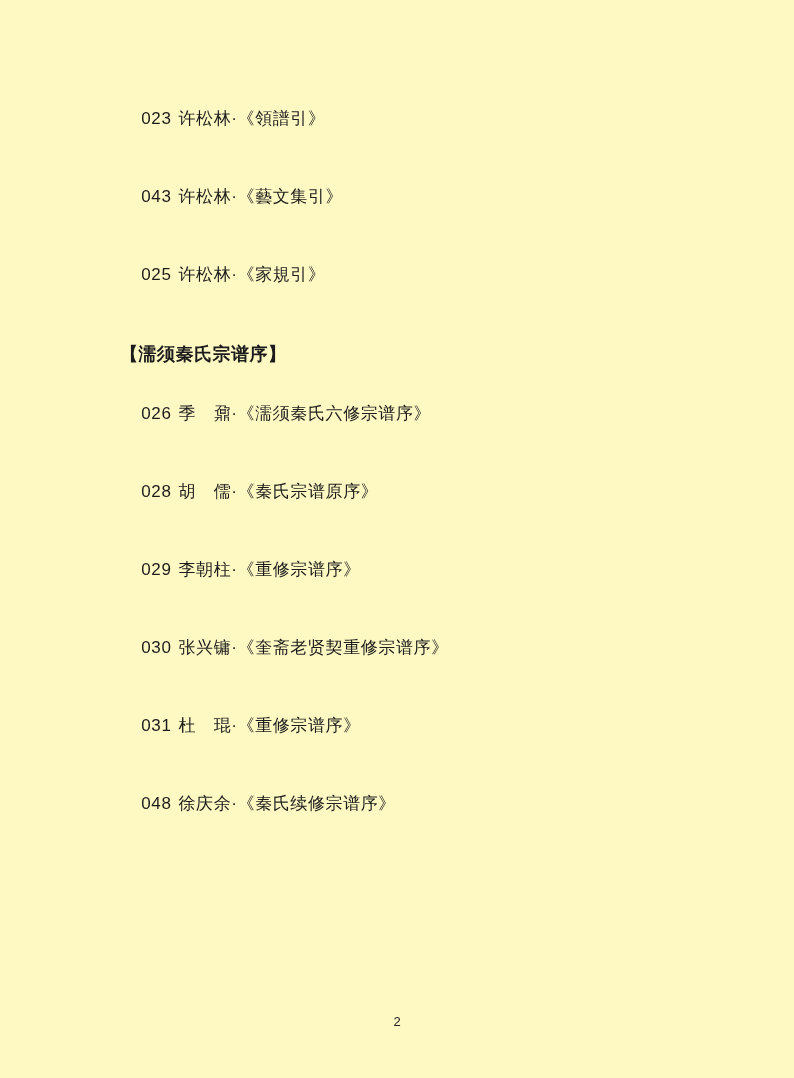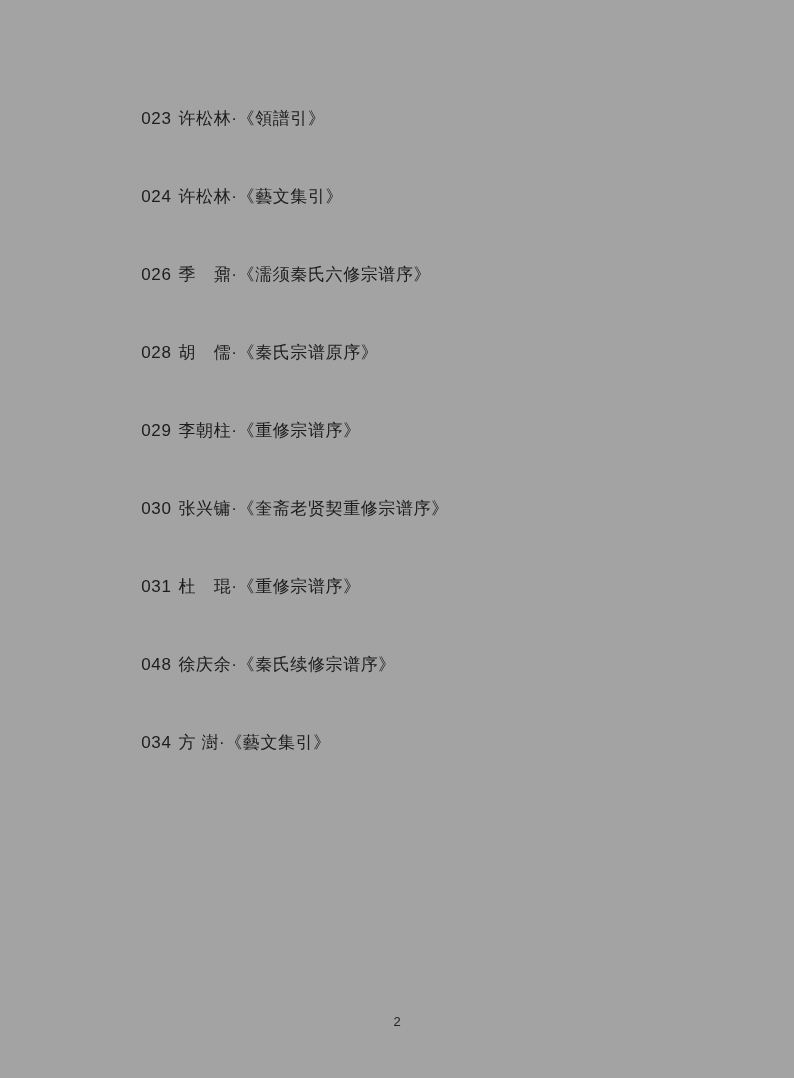--- a/index.html
+++ b/index.html
@@ -11,21 +11,21 @@
     width: 794px;
     height: 1078px;
     position: relative;
     overflow: hidden;
     font-family: "Liberation Sans", "DejaVu Sans", sans-serif;
     color: #1c1c1c;
   }
   .page {
     position: absolute;
     inset: 0;
-    background: #a3a3a3;
+    background: #fef9c3;
   }
   .content {
     position: absolute;
     left: 120px;
     top: 80px;
     right: 70px;
   }
   .toc-section { margin: 0; padding: 0; }
   .section-heading {
     font-size: 18px;
@@ -61,27 +61,31 @@
 <div class="page">
   <div class="content" id="toc-root">
   <section class="toc-section no-heading">
 
     <div class="section-items">
   <div class="toc-entry">
     <span class="entry-no">023</span><span class="entry-author">许松林</span><span class="entry-sep">·</span><span class="entry-title">《領譜引》</span>
   </div>
 
   <div class="toc-entry">
-    <span class="entry-no">024</span><span class="entry-author">许松林</span><span class="entry-sep">·</span><span class="entry-title">《藝文集引》</span>
+    <span class="entry-no">043</span><span class="entry-author">许松林</span><span class="entry-sep">·</span><span class="entry-title">《藝文集引》</span>
   </div>
 
+  <div class="toc-entry">
+    <span class="entry-no">025</span><span class="entry-author">许松林</span><span class="entry-sep">·</span><span class="entry-title">《家規引》</span>
+  </div>
 </div>
   </section>
 
   <section class="toc-section">
+    <h2 class="section-heading">【濡须秦氏宗谱序】</h2>
     <div class="section-items">
   <div class="toc-entry">
     <span class="entry-no">026</span><span class="entry-author">季　鼐</span><span class="entry-sep">·</span><span class="entry-title">《濡须秦氏六修宗谱序》</span>
   </div>
 
 
   <div class="toc-entry">
     <span class="entry-no">028</span><span class="entry-author">胡　儒</span><span class="entry-sep">·</span><span class="entry-title">《秦氏宗谱原序》</span>
   </div>
 
@@ -95,23 +99,20 @@
 
   <div class="toc-entry">
     <span class="entry-no">031</span><span class="entry-author">杜　琨</span><span class="entry-sep">·</span><span class="entry-title">《重修宗谱序》</span>
   </div>
 
   <div class="toc-entry">
     <span class="entry-no">048</span><span class="entry-author">徐庆余</span><span class="entry-sep">·</span><span class="entry-title">《秦氏续修宗谱序》</span>
   </div>
 
 
-  <div class="toc-entry">
-    <span class="entry-no">034</span><span class="entry-author">方 澍</span><span class="entry-sep">·</span><span class="entry-title">《藝文集引》</span>
-  </div>
 
   <div class="toc-entry">
     
   </div>
 
 </div>
   </section>
 
 </div>
   <div class="page-number">2</div>

